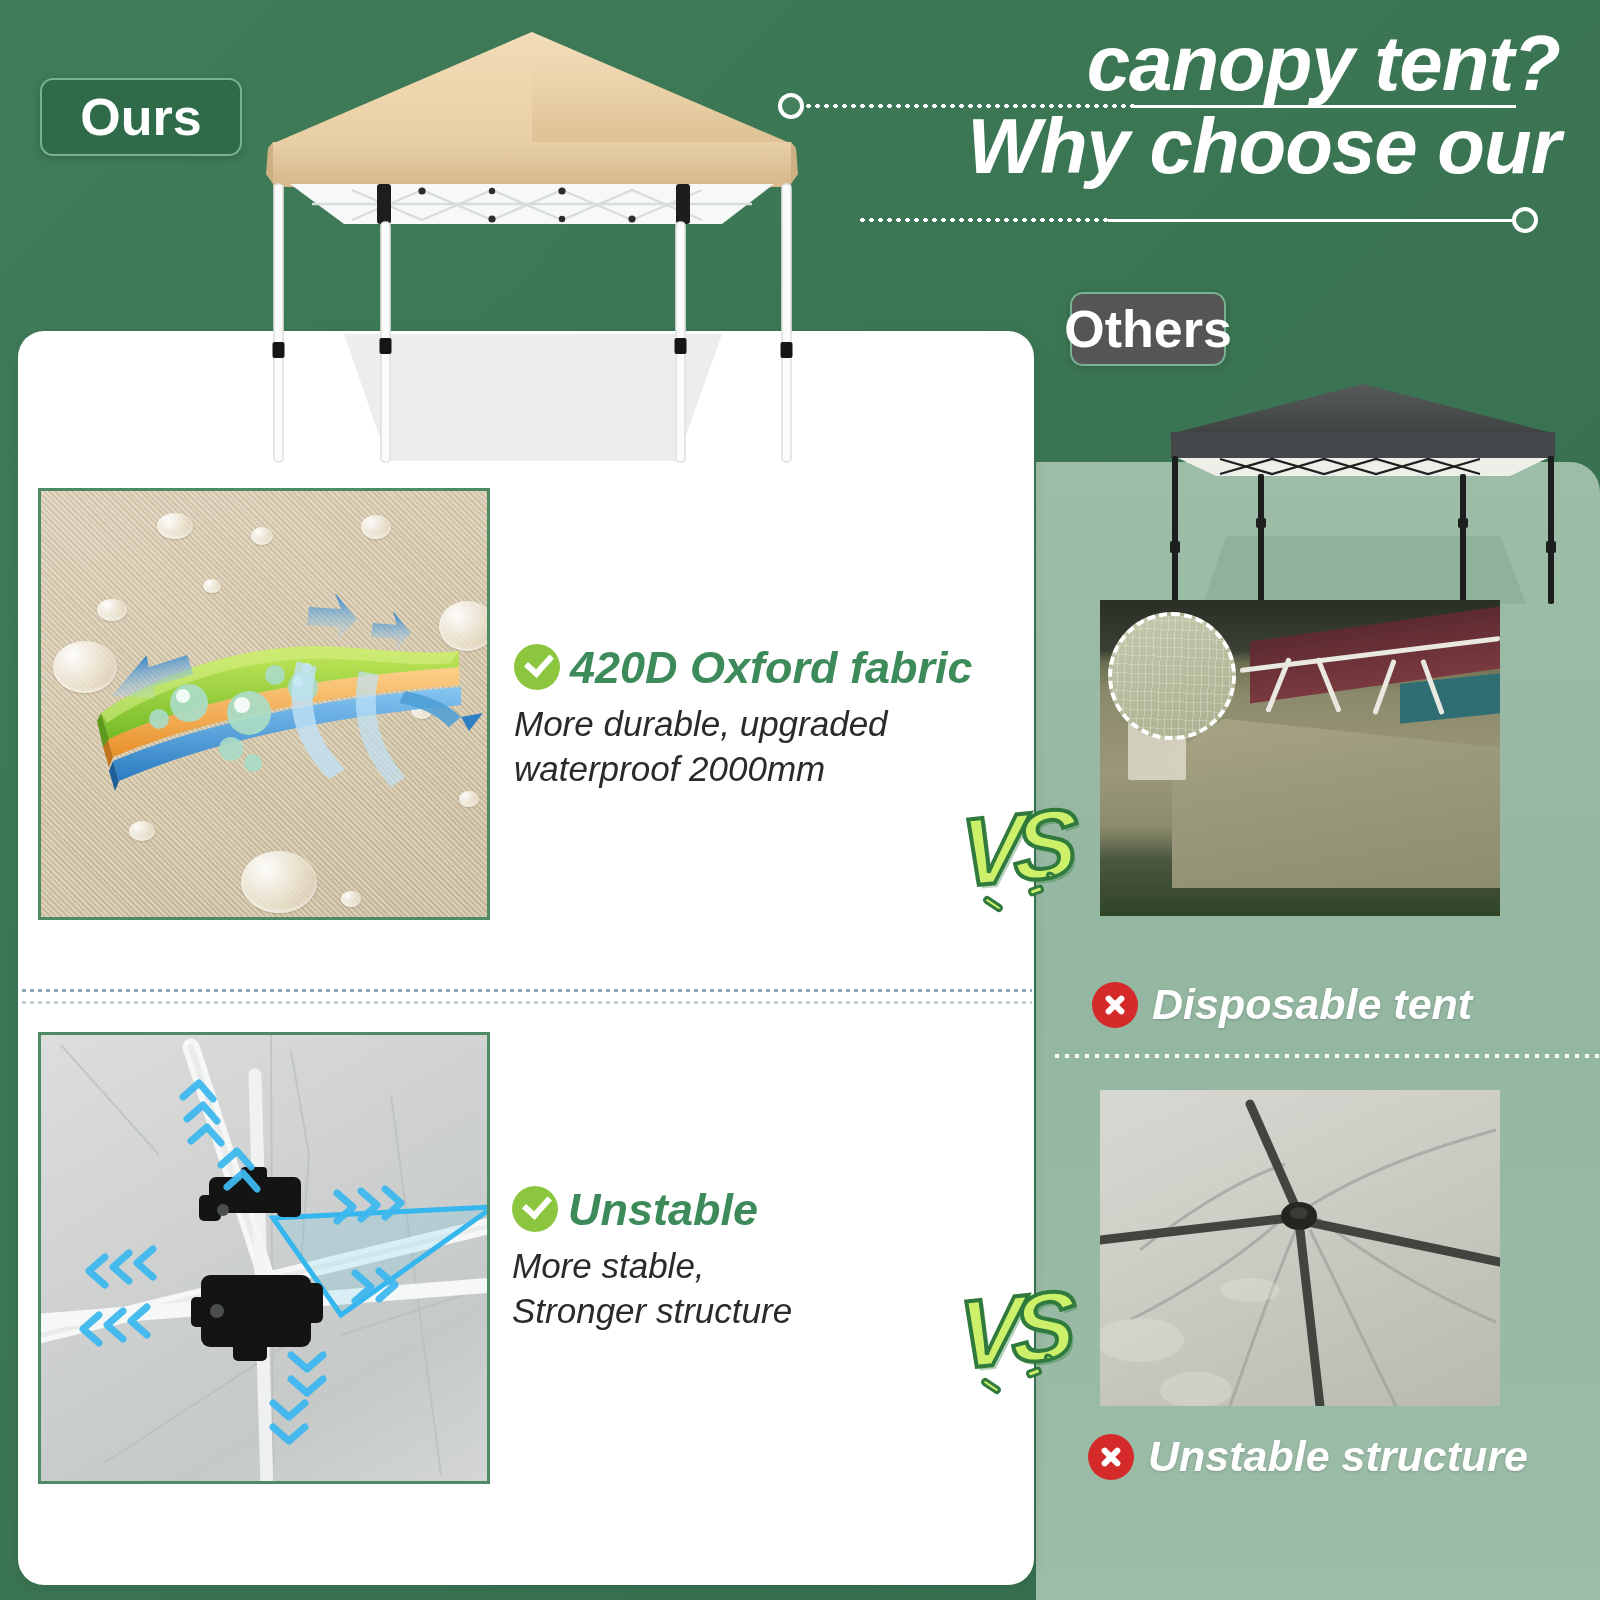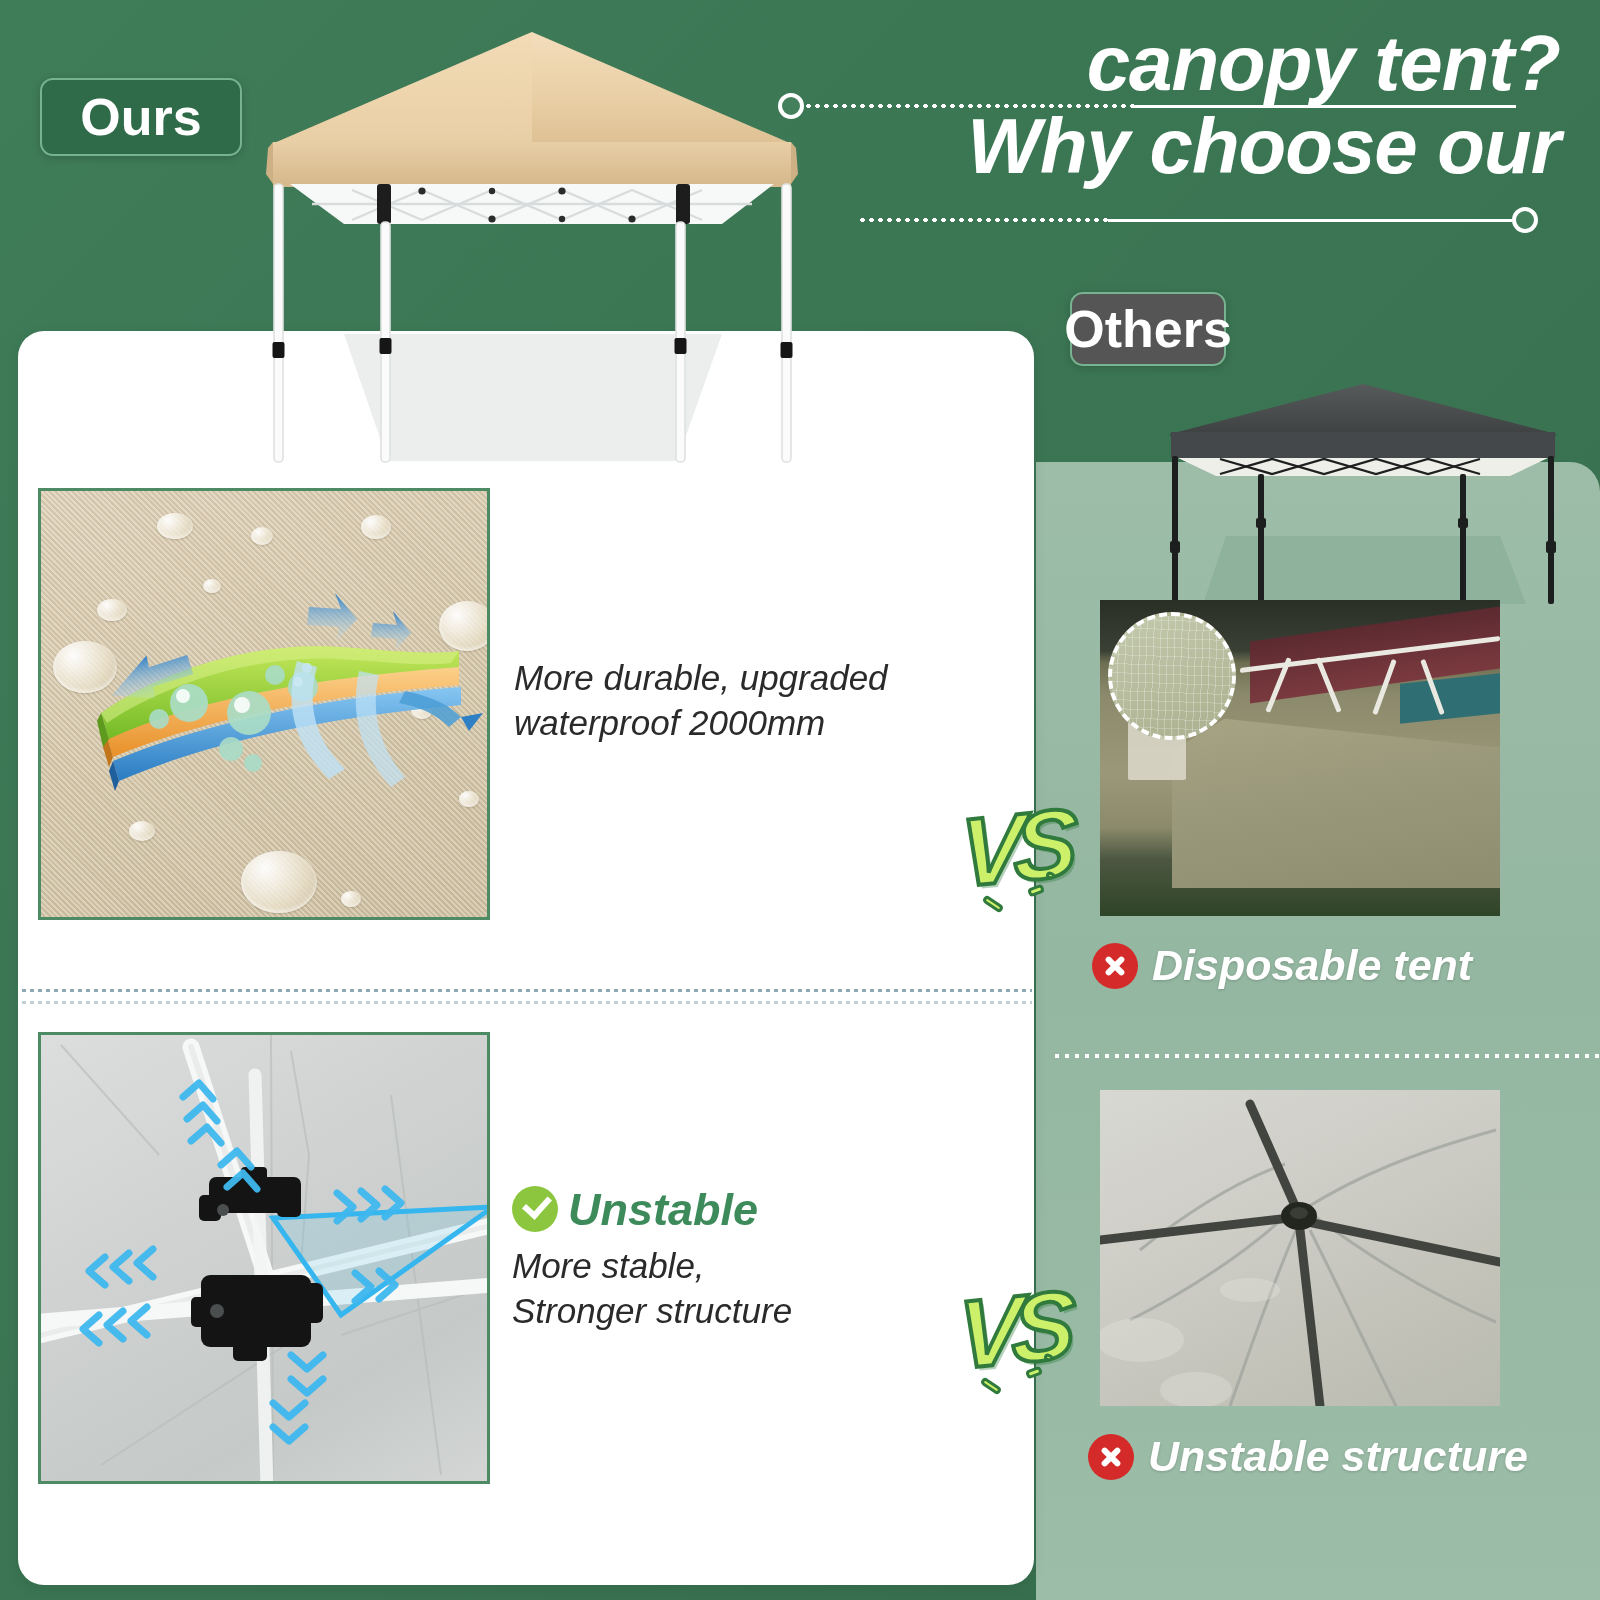--- a/index.html
+++ b/index.html
@@ -193,21 +193,21 @@
   }
 
   
   .other-label{
     position:absolute; z-index:8;
     display:flex; align-items:center; gap:14px;
     font-size:43px; font-weight:bold; font-style:italic; color:#ffffff;
     white-space:nowrap;
     text-shadow:0 1px 3px rgba(0,0,0,.18);
   }
-  #label-disposable{ left:1092px; top:941px; }
+  #label-disposable{ left:1092px; top:980px; }
   #label-unstable  { left:1088px; top:1432px; }
   .x-icon{
     flex:0 0 auto; width:46px; height:46px; border-radius:50%;
     background:#d42a2a; position:relative;
   }
   .x-icon::before, .x-icon::after{
     content:""; position:absolute; left:11px; top:20px;
     width:24px; height:6px; background:#fff; border-radius:3px;
   }
   .x-icon::before{ transform:rotate(45deg); }
@@ -471,20 +471,24 @@
       <path d="M58,280 L42,294 L58,308"></path>
       <path d="M250,320 L266,334 L282,320"></path>
         <path d="M250,344 L266,358 L282,344"></path>
       <path d="M232,368 L248,382 L264,368"></path>
         <path d="M232,392 L248,406 L264,392"></path>
     </g>
   </svg>
 </div>
 
 <div class="feature" id="feat-1">
+  <div class="feat-head">
+    <span class="check-icon"></span>
+    <span>420D Oxford fabric</span>
+  </div>
   <div class="feat-body">More durable, upgraded
 waterproof 2000mm</div>
 </div>
 
 <div class="feature" id="feat-2">
   <div class="feat-head">
     <span class="check-icon"></span>
     <span>Unstable</span>
   </div>
   <div class="feat-body">More stable,

